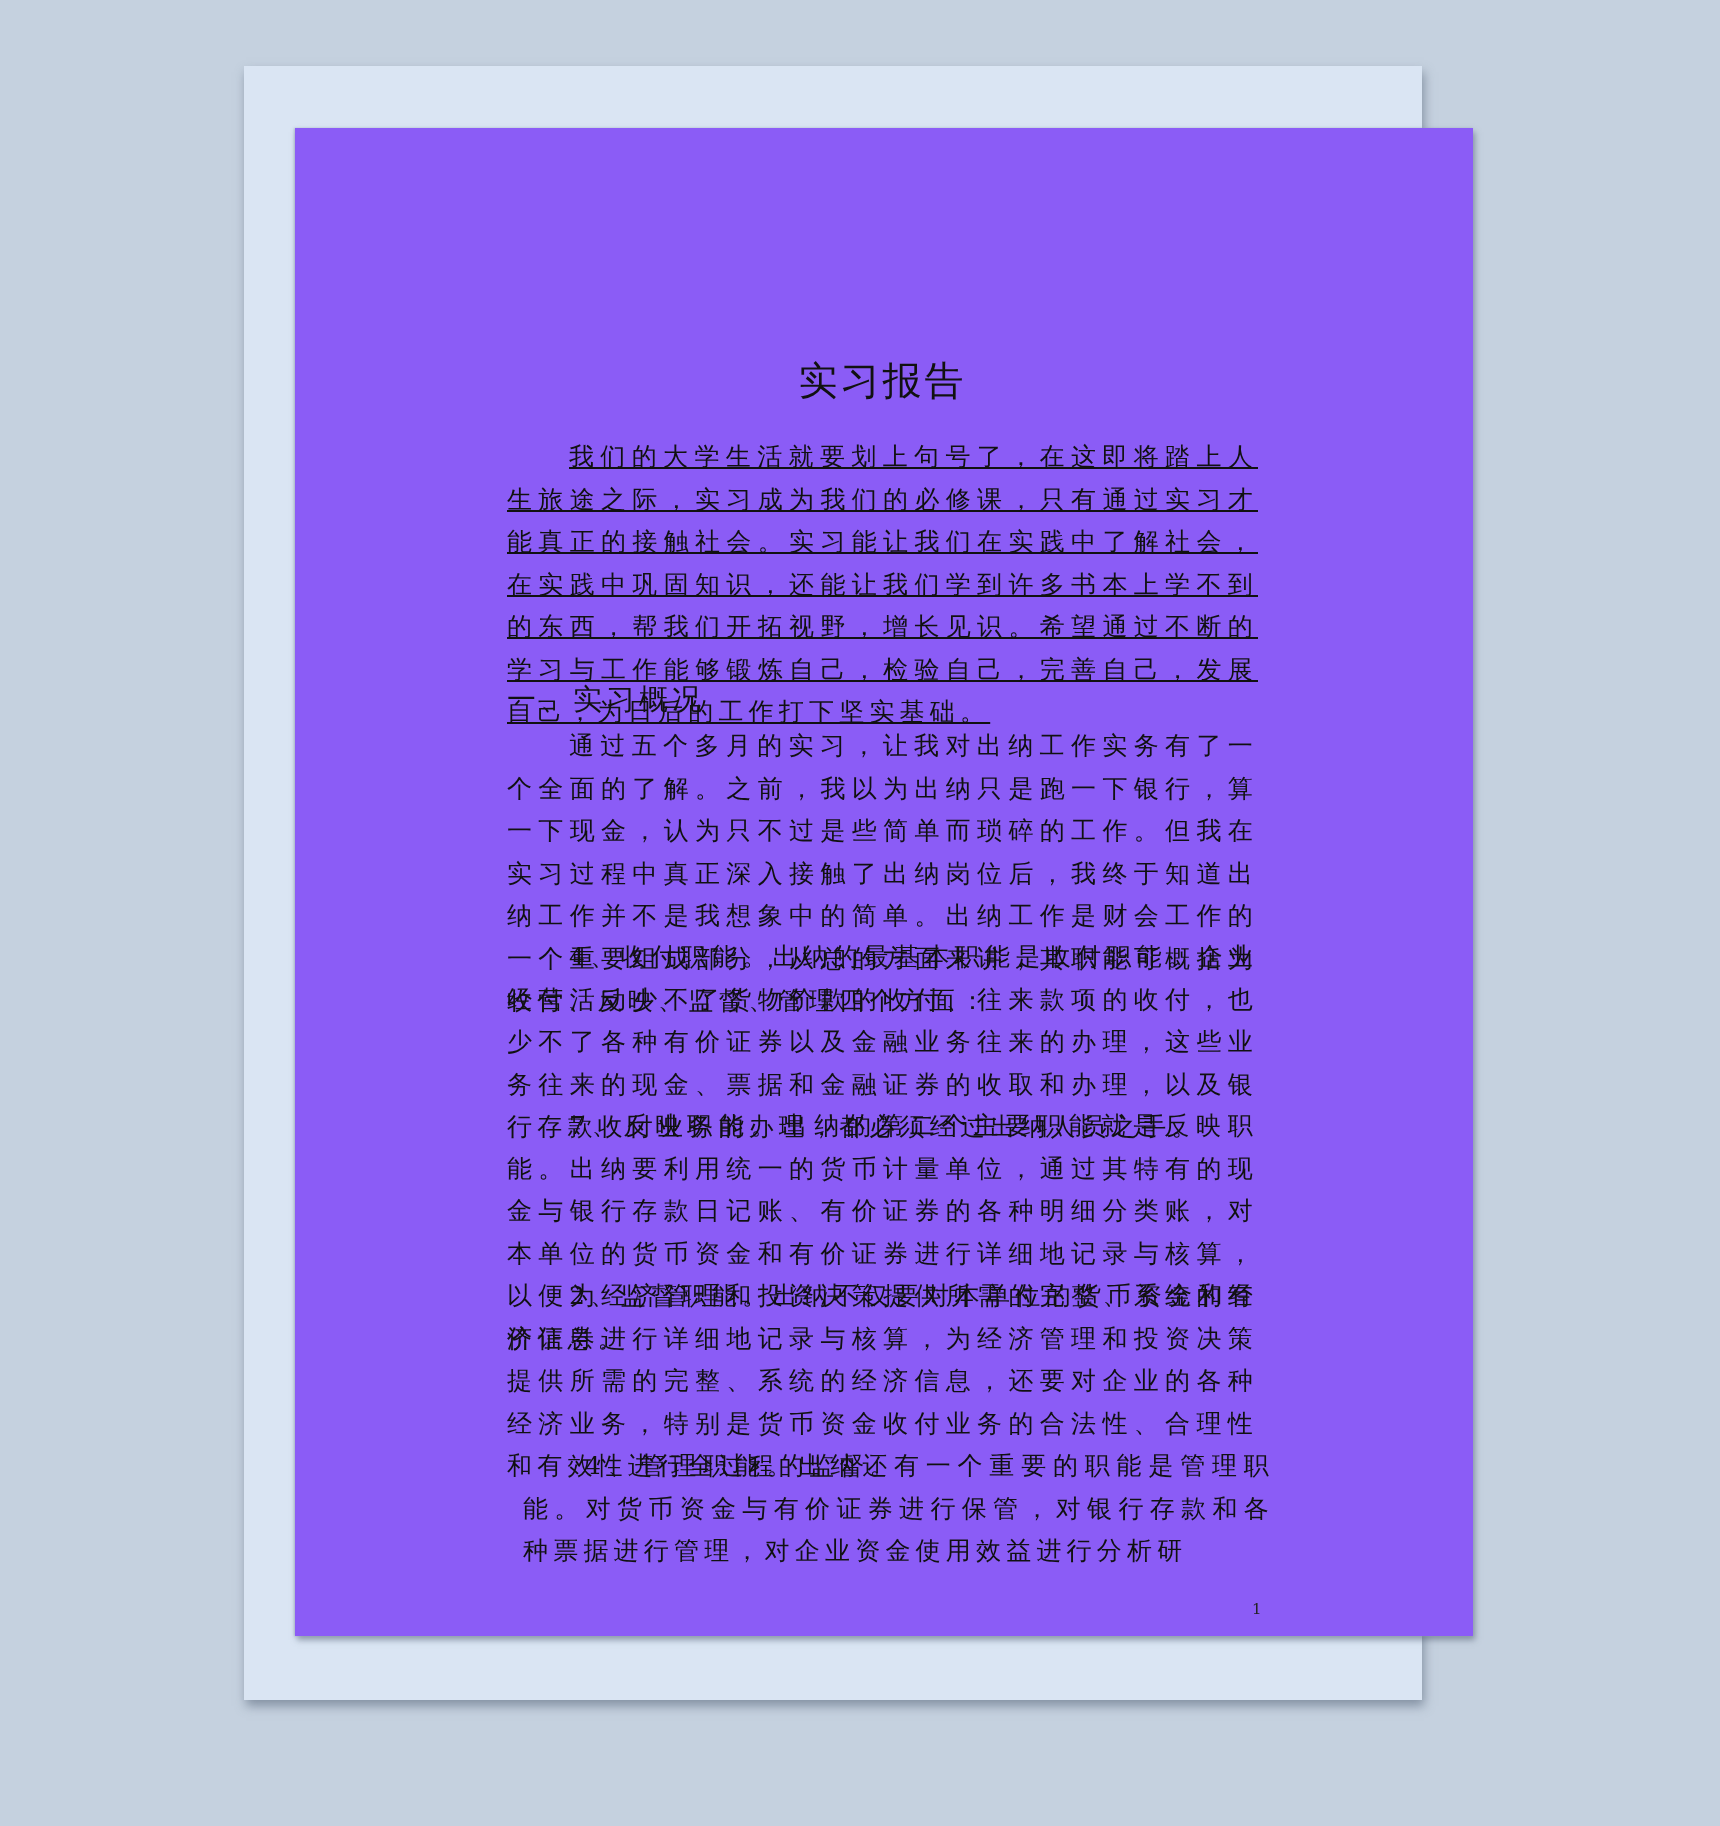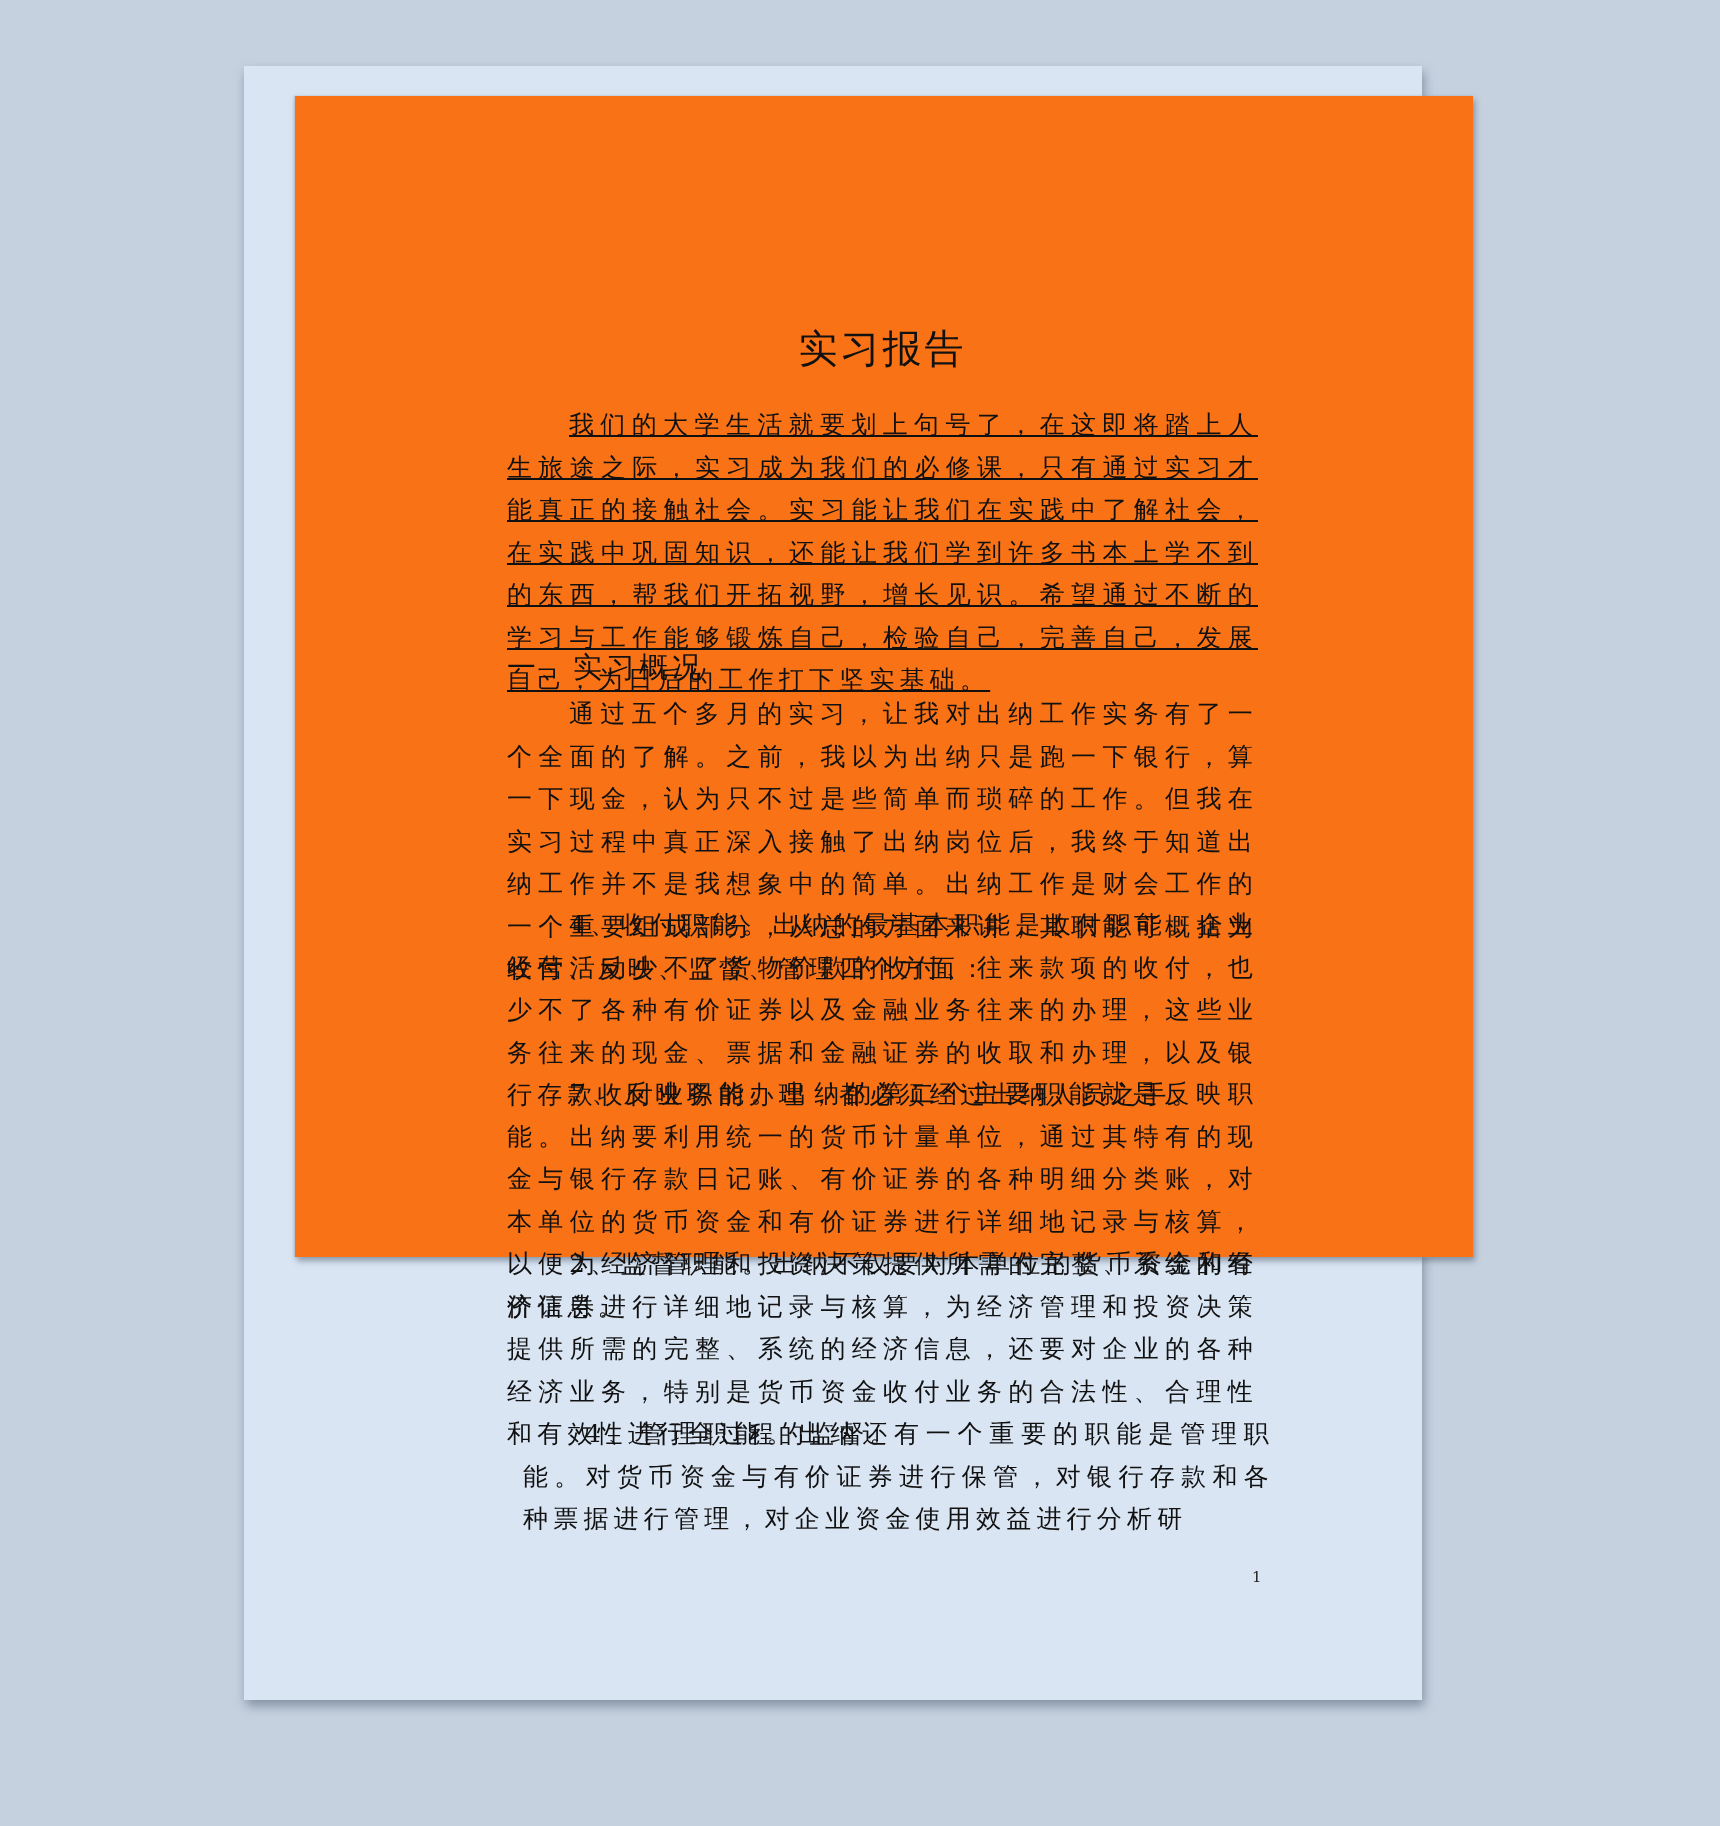--- a/index.html
+++ b/index.html
@@ -9,23 +9,23 @@
     position: relative; overflow: hidden;
     font-family: "DejaVu Serif", "Liberation Serif", serif;
   }
   .back-page {
     position: absolute; left: 244px; top: 66px;
     width: 1178px; height: 1634px;
     background: #dae5f3;
     box-shadow: 2px 6px 10px rgba(80,95,115,0.55);
   }
   .front-page {
-    position: absolute; left: 295px; top: 96px;
-    width: 1178px; height: 1161px;
-    background: #f97316;
+    position: absolute; left: 295px; top: 128px;
+    width: 1178px; height: 1508px;
+    background: #8b5cf6;
     box-shadow: -1px 0 2px rgba(150,165,185,0.6), 2px 4px 6px rgba(80,95,115,0.55);
   }
   .content {
     position: absolute; left: 212px; top: 0; width: 751px;
     color: #111;
   }
   .title {
     position: absolute; left: 0; width: 751px; top: 230px;
     text-align: center; font-size: 39px; line-height: 46px;
     letter-spacing: 3px; color: #111;

